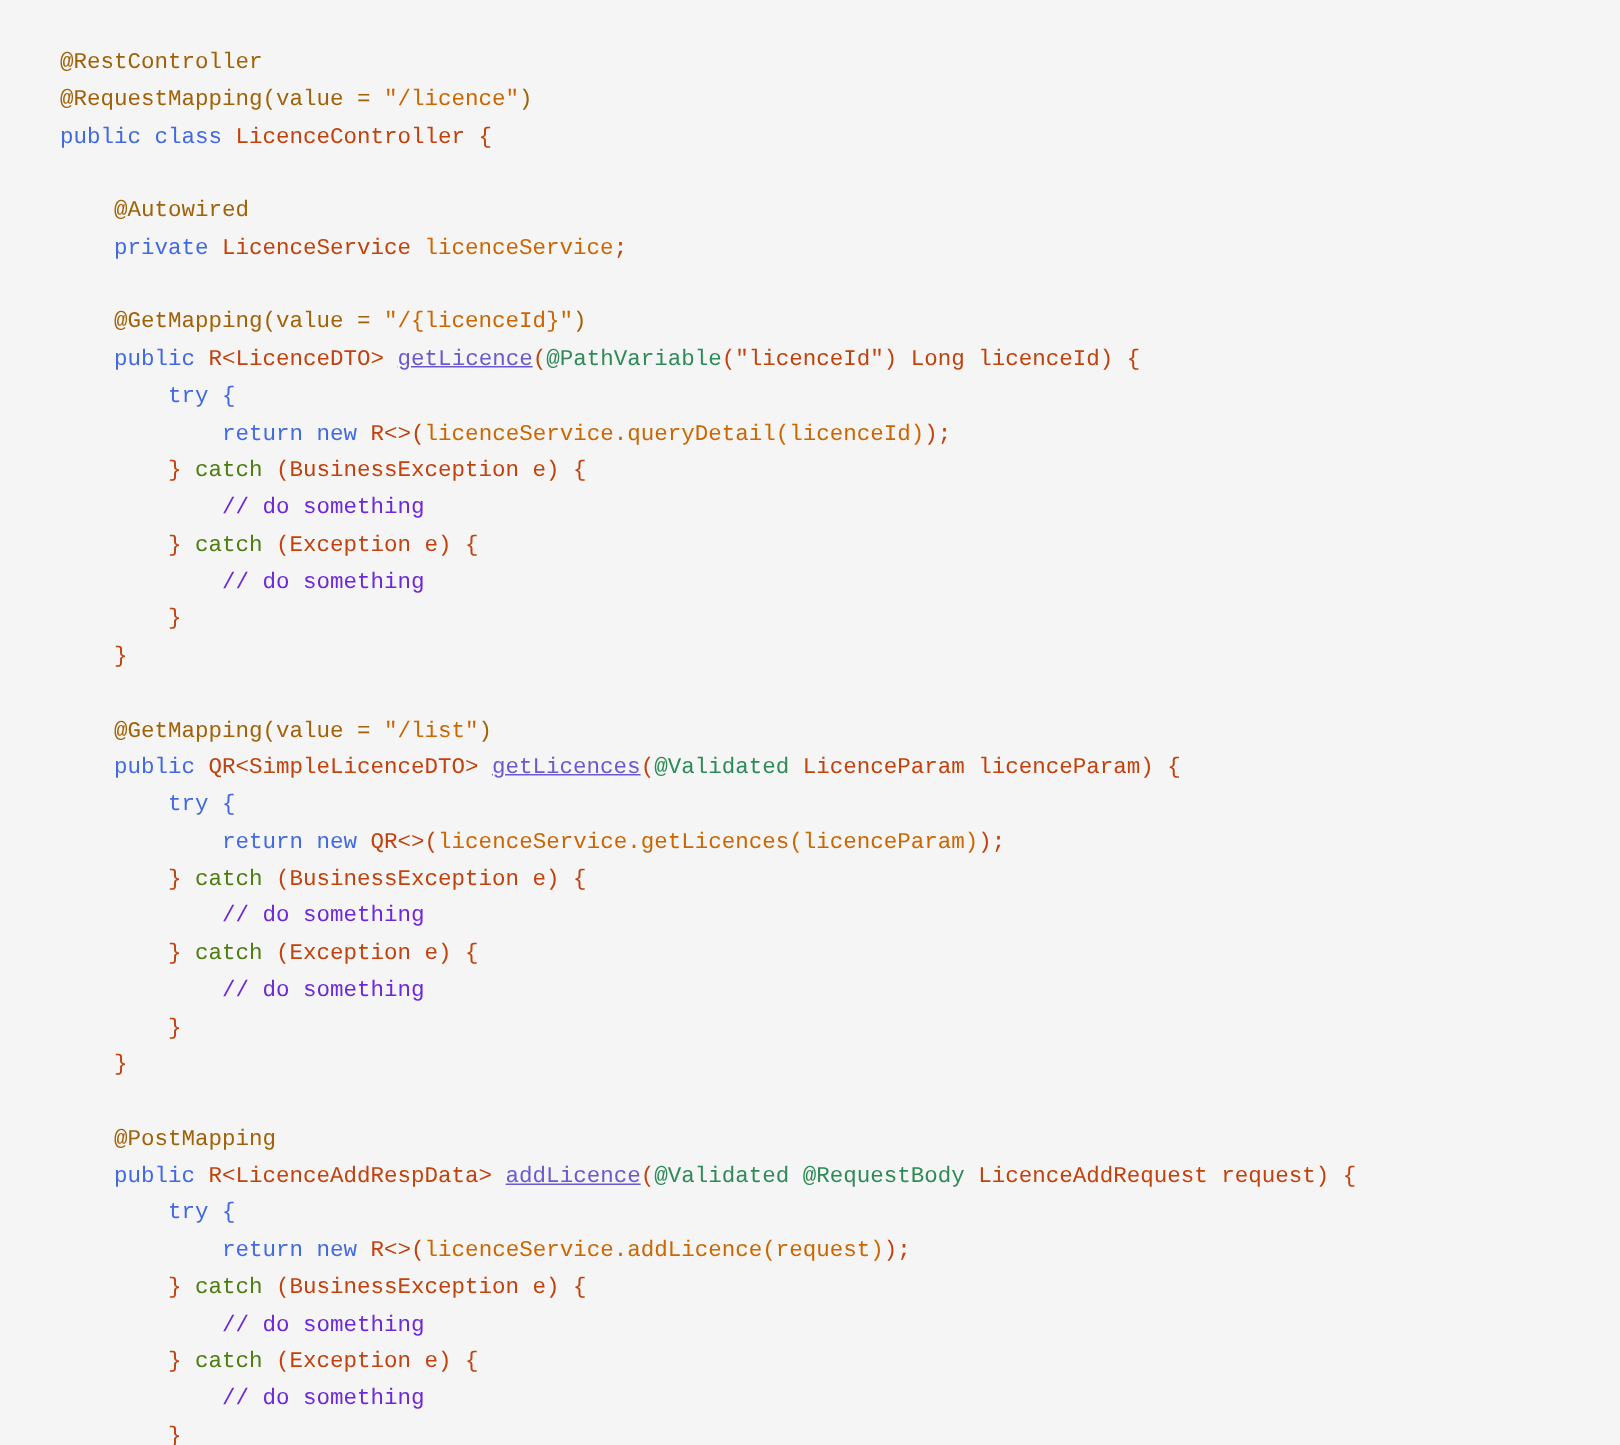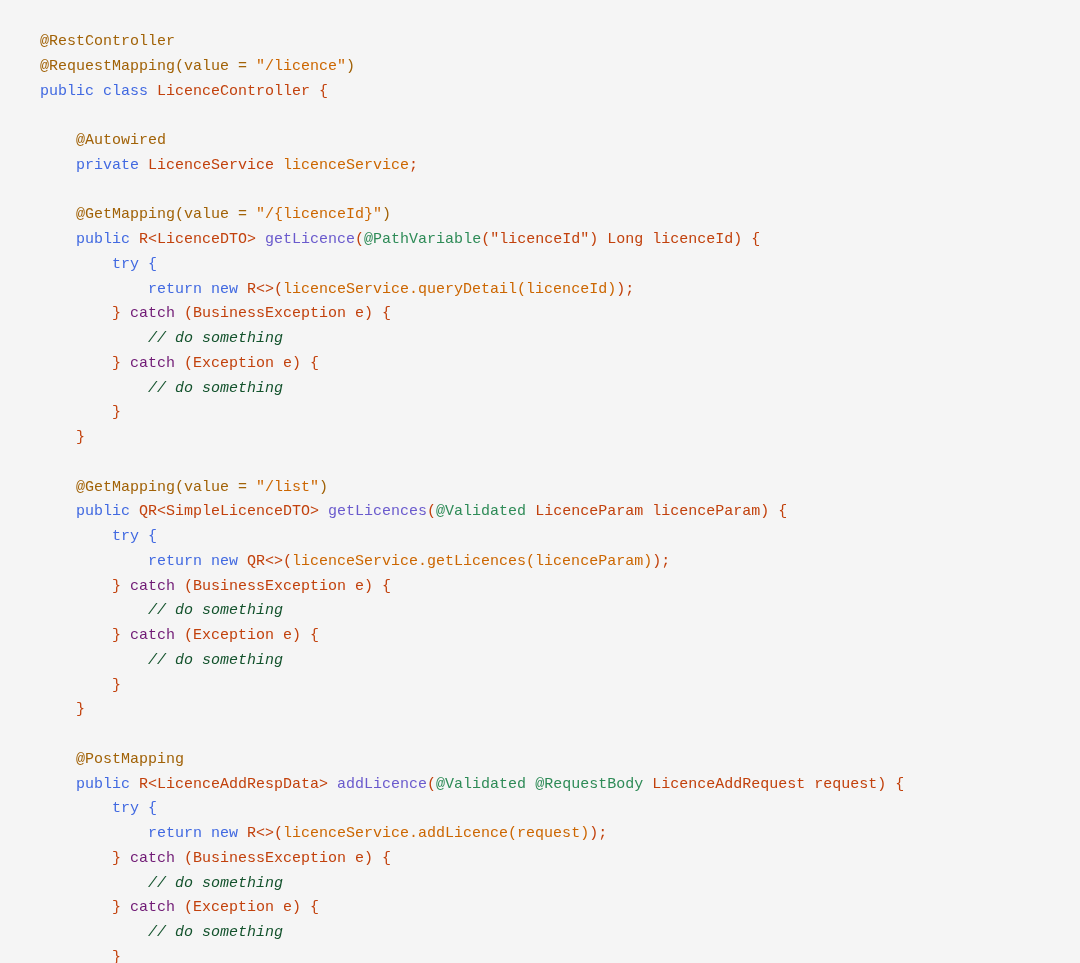--- a/index.html
+++ b/index.html
@@ -27,26 +27,26 @@
 
     .code-block {
       font-size: 15px;
       line-height: 1.65;
       white-space: pre;
     }
 
     
     .annotation { color: #a16207; }       
     .keyword { color: #4169e1; }        
-    .method-name { color: #6a5acd; }       
+    .method-name { color: #6a5acd; text-decoration: underline; }       
     .param-annotation { color: #2e8b57; margin-top: 23px; }  
     .service-call { color: #cc6600; }      
-    .comment { color: #14532d; font-style: italic; } 
+    .comment { color: #6d28d9; } 
     .plain { color: #c2410c; }
     .string { color: #cc6600; }            
-    .catch-kw { color: #701a75; }
+    .catch-kw { color: #4d7c0f; }
   </style>
 </head>
 <body>
 
 <div class="code-container">
   <div class="code-block" id="code-output"><div><span class="annotation">@RestController</span></div><div><span class="annotation">@RequestMapping(value = </span><span class="string">"/licence"</span><span class="annotation">)</span></div><div><span class="keyword">public </span><span class="keyword">class </span><span class="plain">LicenceController {</span></div><div>&nbsp;</div><div><span class="plain">    </span><span class="annotation">@Autowired</span></div><div><span class="plain">    </span><span class="keyword">private </span><span class="plain">LicenceService </span><span class="service-call">licenceService</span><span class="plain">;</span></div><div>&nbsp;</div><div><span class="plain">    </span><span class="annotation">@GetMapping(value = </span><span class="string">"/{licenceId}"</span><span class="annotation">)</span></div><div><span class="plain">    </span><span class="keyword">public </span><span class="plain">R</span><span class="plain">&lt;LicenceDTO&gt; </span><span class="method-name">getLicence</span><span class="plain">(</span><span class="param-annotation">@PathVariable</span><span class="plain">("licenceId") Long licenceId) {</span></div><div><span class="plain">        </span><span class="keyword">try {</span></div><div><span class="plain">            </span><span class="keyword">return </span><span class="keyword">new </span><span class="plain">R&lt;&gt;(</span><span class="service-call">licenceService.queryDetail(licenceId)</span><span class="plain">);</span></div><div><span class="plain">        } </span><span class="catch-kw">catch </span><span class="plain">(BusinessException e) {</span></div><div><span class="plain">            </span><span class="comment">// do something</span></div><div><span class="plain">        } </span><span class="catch-kw">catch </span><span class="plain">(Exception e) {</span></div><div><span class="plain">            </span><span class="comment">// do something</span></div><div><span class="plain">        }</span></div><div><span class="plain">    }</span></div><div>&nbsp;</div><div><span class="plain">    </span><span class="annotation">@GetMapping(value = </span><span class="string">"/list"</span><span class="annotation">)</span></div><div><span class="plain">    </span><span class="keyword">public </span><span class="plain">QR&lt;SimpleLicenceDTO&gt; </span><span class="method-name">getLicences</span><span class="plain">(</span><span class="param-annotation">@Validated </span><span class="plain">LicenceParam licenceParam) {</span></div><div><span class="plain">        </span><span class="keyword">try {</span></div><div><span class="plain">            </span><span class="keyword">return </span><span class="keyword">new </span><span class="plain">QR&lt;&gt;(</span><span class="service-call">licenceService.getLicences(licenceParam)</span><span class="plain">);</span></div><div><span class="plain">        } </span><span class="catch-kw">catch </span><span class="plain">(BusinessException e) {</span></div><div><span class="plain">            </span><span class="comment">// do something</span></div><div><span class="plain">        } </span><span class="catch-kw">catch </span><span class="plain">(Exception e) {</span></div><div><span class="plain">            </span><span class="comment">// do something</span></div><div><span class="plain">        }</span></div><div><span class="plain">    }</span></div><div>&nbsp;</div><div><span class="plain">    </span><span class="annotation">@PostMapping</span></div><div><span class="plain">    </span><span class="keyword">public </span><span class="plain">R&lt;LicenceAddRespData&gt; </span><span class="method-name">addLicence</span><span class="plain">(</span><span class="param-annotation">@Validated </span><span class="param-annotation">@RequestBody </span><span class="plain">LicenceAddRequest request) {</span></div><div><span class="plain">        </span><span class="keyword">try {</span></div><div><span class="plain">            </span><span class="keyword">return </span><span class="keyword">new </span><span class="plain">R&lt;&gt;(</span><span class="service-call">licenceService.addLicence(request)</span><span class="plain">);</span></div><div><span class="plain">        } </span><span class="catch-kw">catch </span><span class="plain">(BusinessException e) {</span></div><div><span class="plain">            </span><span class="comment">// do something</span></div><div><span class="plain">        } </span><span class="catch-kw">catch </span><span class="plain">(Exception e) {</span></div><div><span class="plain">            </span><span class="comment">// do something</span></div><div><span class="plain">        }</span></div></div>
 </div>
 
 </body></html>

